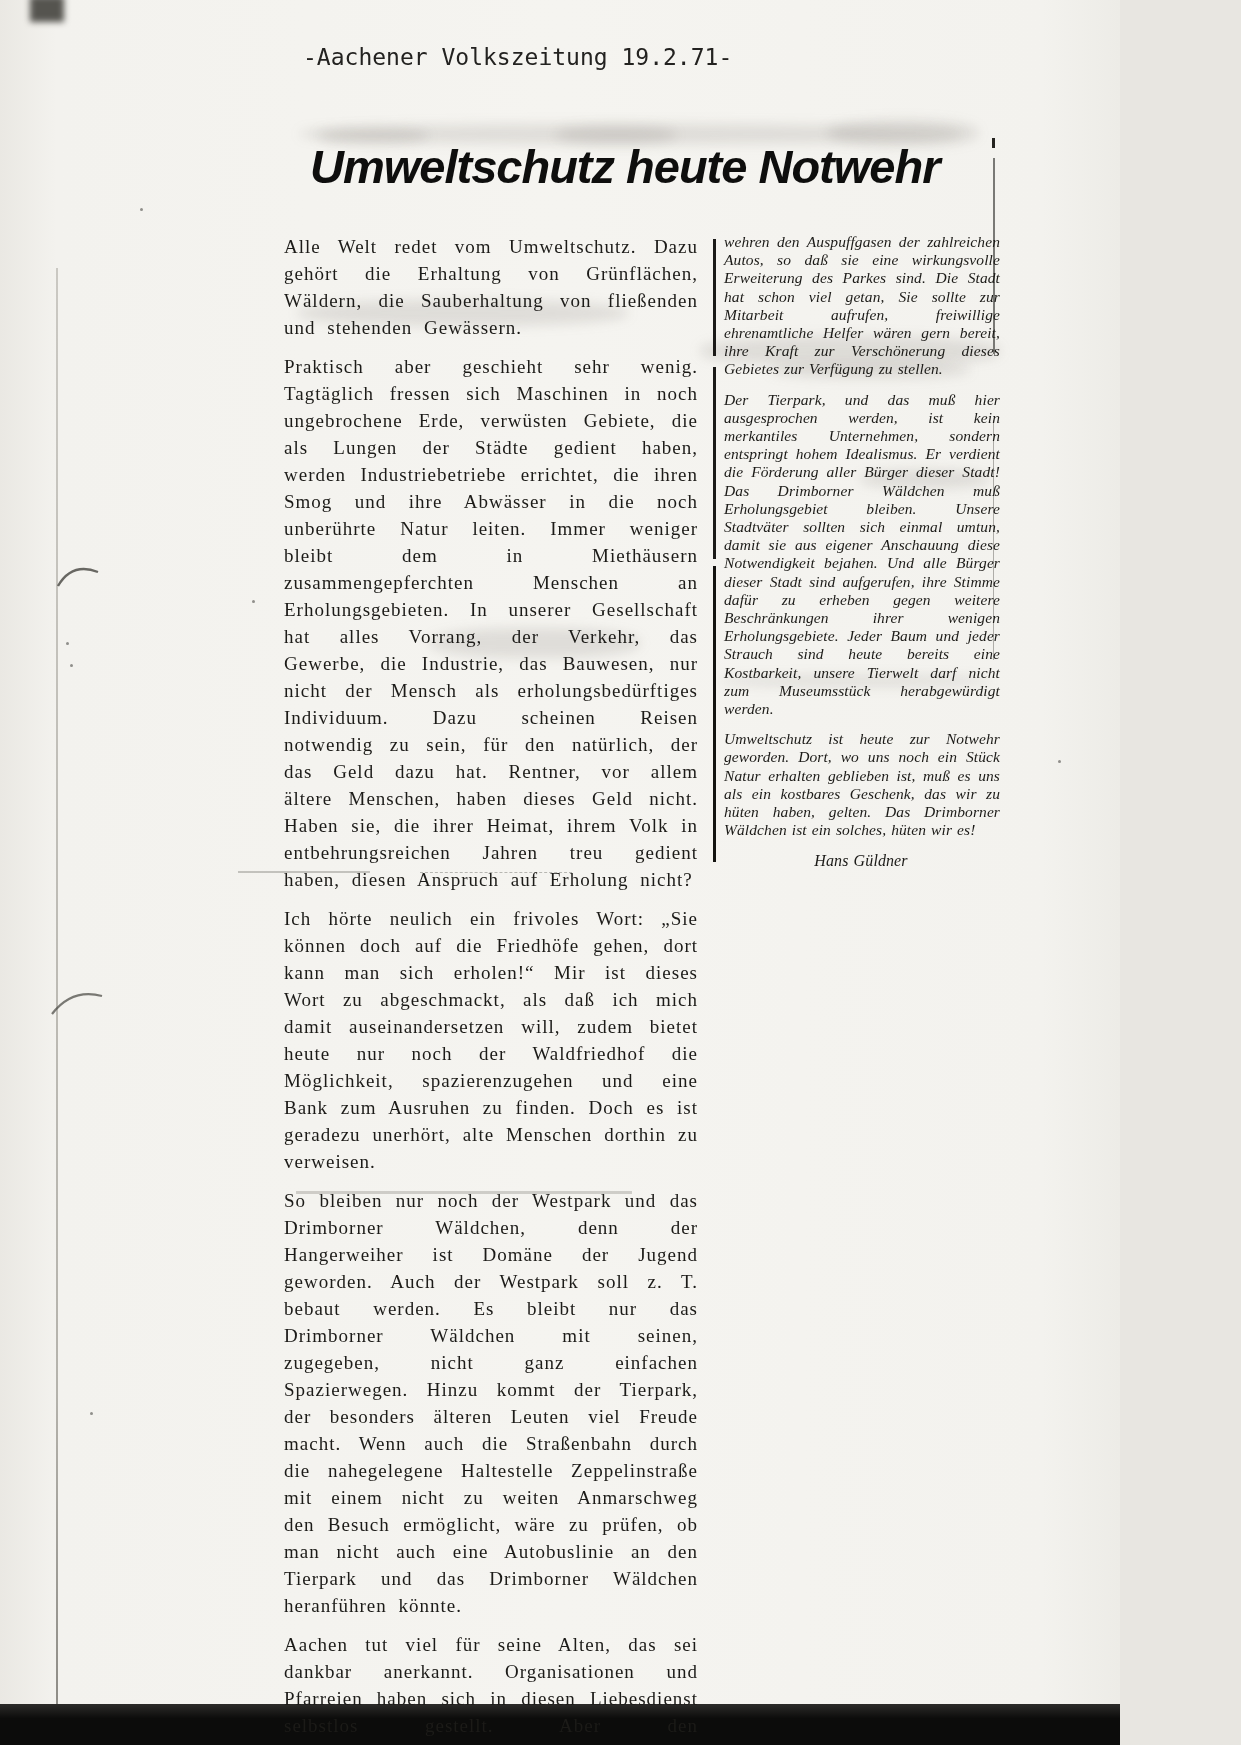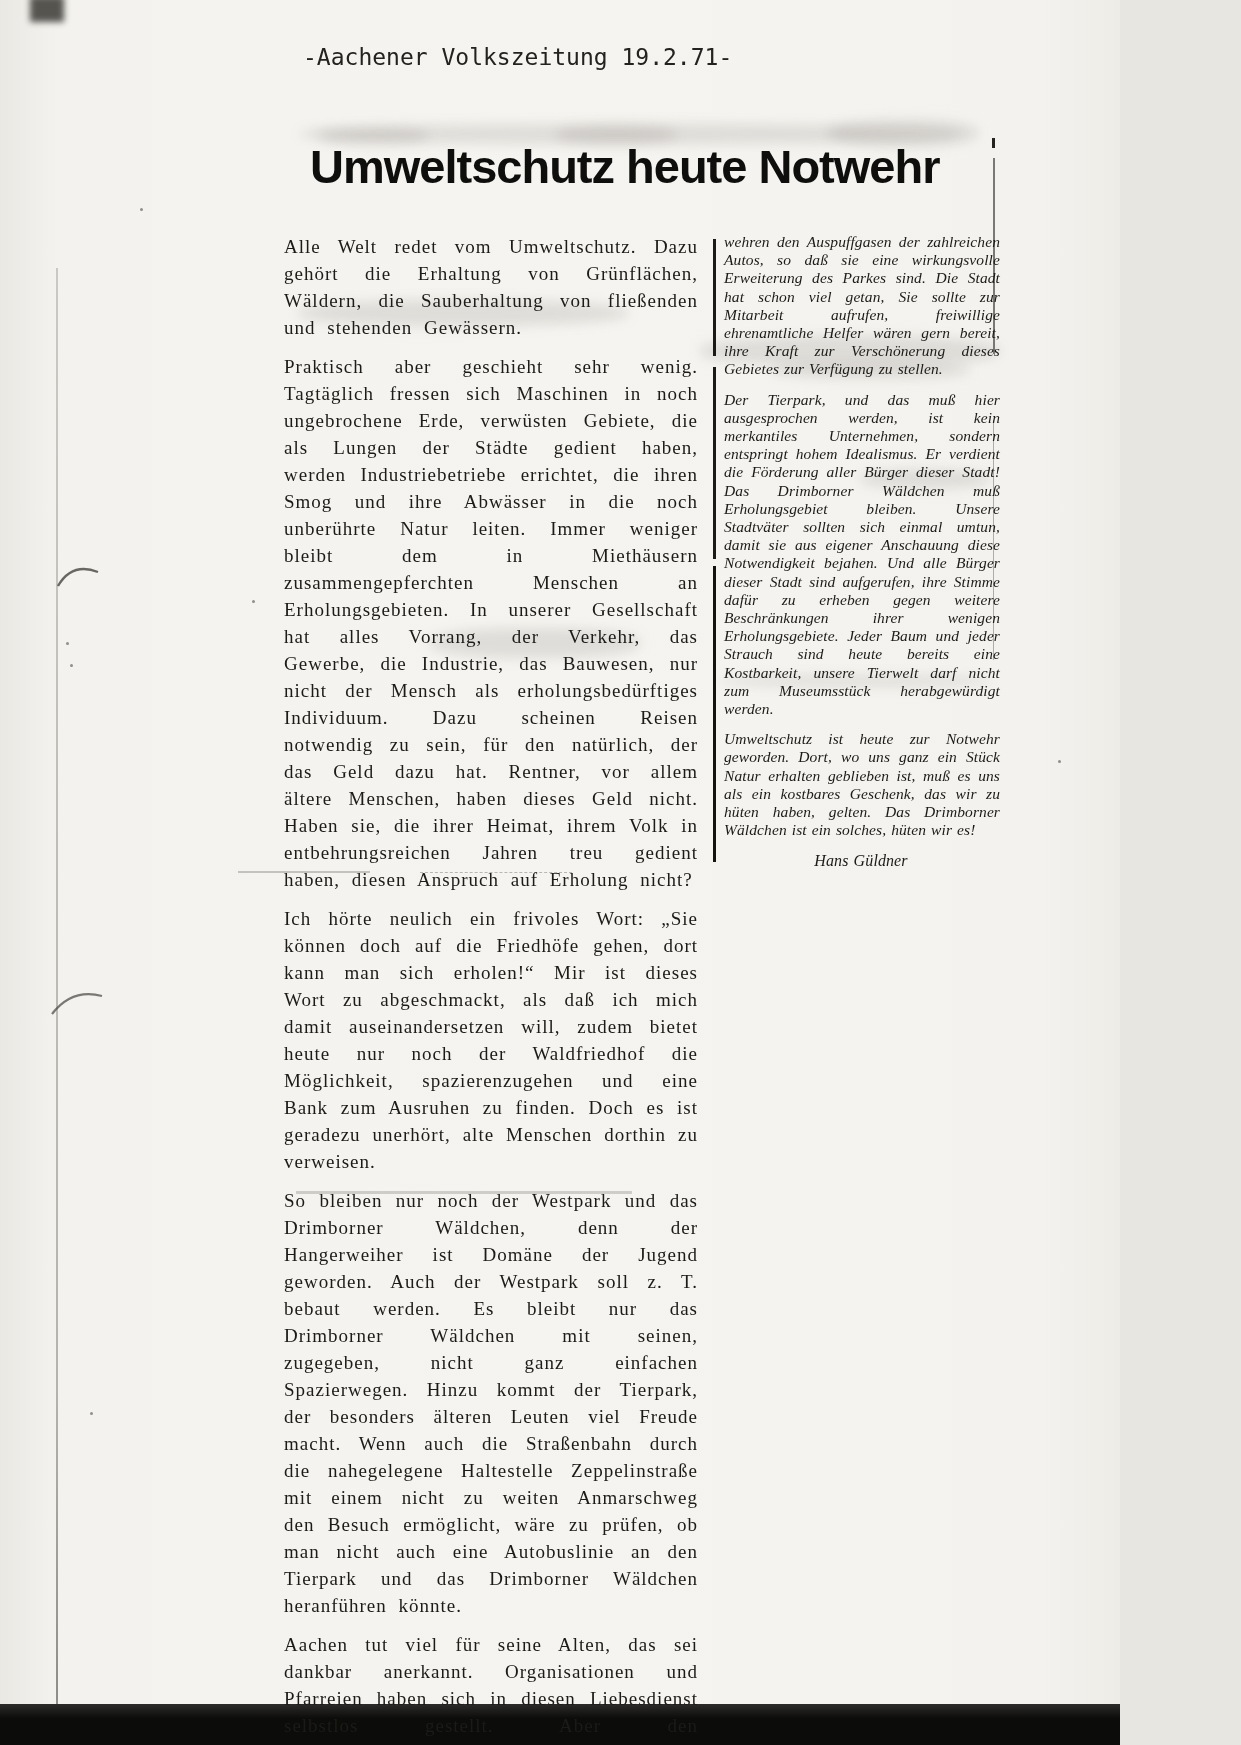--- a/index.html
+++ b/index.html
@@ -8,21 +8,21 @@
     background:linear-gradient(90deg,#eae8e3 0,#f3f2ee 5%,#f5f4f0 50%,#f3f2ee 93%,#edecE7 100%);
     font-family:"Liberation Serif", serif;color:#1c1b18;
   }
   .source-caption{
     position:absolute;left:303px;top:44px;white-space:nowrap;
     font-family:"DejaVu Sans Mono", monospace;font-size:23px;color:#232220;
   }
   .headline{
     position:absolute;left:310px;top:139px;margin:0;white-space:nowrap;
     font-family:"Liberation Sans", sans-serif;font-weight:700;font-size:47px;
-    letter-spacing:-1px;color:#0e0e0d;
+    letter-spacing:-1px;color:#0e0e0d;font-style:italic;
   }
   .col{position:absolute;top:233px;text-align:justify;hyphens:auto;-webkit-hyphens:auto;}
   .col p{margin:0 0 12px 0;}
   .col-left{left:284px;width:414px;font-size:19px;line-height:27px;letter-spacing:1px;word-spacing:6px;}
   .col-right{left:724px;width:276px;font-size:15.5px;line-height:18.2px;letter-spacing:.1px;word-spacing:1px;font-style:italic;}
   .byline{text-align:center;padding-right:2px;margin-top:2px;font-size:16px;}
   .divider{position:absolute;left:713px;width:3px;background:#1b1a18;}
   .divider.s1{top:239px;height:117px;}
   .divider.s2{top:367px;height:192px;}
   .divider.s3{top:566px;height:296px;background:#141310;}
@@ -99,17 +99,17 @@
     <p>Alle Welt redet vom Umweltschutz. Dazu gehört die Erhaltung von Grünflächen, Wäldern, die Sauberhaltung von fließenden und stehenden Gewässern.</p>
     <p>Praktisch aber geschieht sehr wenig. Tagtäglich fressen sich Maschinen in noch ungebrochene Erde, verwüsten Gebiete, die als Lungen der Städte gedient haben, werden Industriebetriebe errichtet, die ihren Smog und ihre Abwässer in die noch unberührte Natur leiten. Immer weniger bleibt dem in Miethäusern zusammengepferchten Menschen an Erholungsgebieten. In unserer Gesellschaft hat alles Vorrang, der Verkehr, das Gewerbe, die Industrie, das Bauwesen, nur nicht der Mensch als erholungsbedürftiges Individuum. Dazu scheinen Reisen notwendig zu sein, für den natürlich, der das Geld dazu hat. Rentner, vor allem ältere Menschen, haben dieses Geld nicht. Haben sie, die ihrer Heimat, ihrem Volk in entbehrungsreichen Jahren treu gedient haben, diesen Anspruch auf Erholung nicht?</p>
     <p>Ich hörte neulich ein frivoles Wort: „Sie können doch auf die Friedhöfe gehen, dort kann man sich erholen!“ Mir ist dieses Wort zu abgeschmackt, als daß ich mich damit auseinandersetzen will, zudem bietet heute nur noch der Waldfriedhof die Möglichkeit, spazierenzugehen und eine Bank zum Ausruhen zu finden. Doch es ist geradezu unerhört, alte Menschen dorthin zu verweisen.</p>
     <p>So bleiben nur noch der Westpark und das Drimborner Wäldchen, denn der Hangerweiher ist Domäne der Jugend geworden. Auch der Westpark soll z. T. bebaut werden. Es bleibt nur das Drimborner Wäldchen mit seinen, zugegeben, nicht ganz einfachen Spazierwegen. Hinzu kommt der Tierpark, der besonders älteren Leuten viel Freude macht. Wenn auch die Straßenbahn durch die nahegelegene Haltestelle Zeppelinstraße mit einem nicht zu weiten Anmarschweg den Besuch ermöglicht, wäre zu prüfen, ob man nicht auch eine Autobuslinie an den Tierpark und das Drimborner Wäldchen heranführen könnte.</p>
     <p>Aachen tut viel für seine Alten, das sei dankbar anerkannt. Organisationen und Pfarreien haben sich in diesen Liebesdienst selbstlos gestellt. Aber den Erholungsuchenden zieht es ins Freie, er möchte spazieren gehen, ein wenig rasten, sich an der Natur erfreuen. Der Burtscheider Park gehört den Kurgästen, der Weg zum Lousberg ist zu beschwerlich, der Anmarsch zum Aachener Wald ist verkehrsgefährdet. Wenn die Ausweitung Aachens durchgeführt sein wird, ist das Drimborner Wäldchen in Aachen-Mitte gelegen. Das sollte zu der Ueberlegung führen, dieses Gebiet als Erholungsgebiet zu erhalten, den Weg dahin zu erleichtern, durch Ausbau des Tierparks attraktiv zu gestalten und die Natur dort zu erhalten. Der Weg am Bach entlang könnte bequemer gestaltet werden, die Höhenunterschiede dadurch gemildert. Es bleibt nicht mehr viel übrig vom alten Aachen, wenn man von den steinernen Zeugen der großen Vergangenheit absieht. Hier tut umweltschützerisches Denken Not. Die Anlieger dieses Gebietes bemühen sich, durch gepflegte Gartenanlage dem Gesamtbild zu dienen, ihre Anpflanzungen</p>
   </div>
 
   <div class="col col-right" lang="de">
     <p>wehren den Auspuffgasen der zahlreichen Autos, so daß sie eine wirkungsvolle Erweiterung des Parkes sind. Die Stadt hat schon viel getan, Sie sollte zur Mitarbeit aufrufen, freiwillige ehrenamtliche Helfer wären gern bereit, ihre Kraft zur Verschönerung dieses Gebietes zur Verfügung zu stellen.</p>
     <p>Der Tierpark, und das muß hier ausgesprochen werden, ist kein merkantiles Unternehmen, sondern entspringt hohem Idealismus. Er verdient die Förderung aller Bürger dieser Stadt! Das Drimborner Wäldchen muß Erholungsgebiet bleiben. Unsere Stadtväter sollten sich einmal umtun, damit sie aus eigener Anschauung diese Notwendigkeit bejahen. Und alle Bürger dieser Stadt sind aufgerufen, ihre Stimme dafür zu erheben gegen weitere Beschränkungen ihrer wenigen Erholungsgebiete. Jeder Baum und jeder Strauch sind heute bereits eine Kostbarkeit, unsere Tierwelt darf nicht zum Museumsstück herabgewürdigt werden.</p>
-    <p>Umweltschutz ist heute zur Notwehr geworden. Dort, wo uns ganz ein Stück Natur erhalten geblieben ist, muß es uns als ein kostbares Geschenk, das wir zu hüten haben, gelten. Das Drimborner Wäldchen ist ein solches, hüten wir es!</p>
+    <p>Umweltschutz ist heute zur Notwehr geworden. Dort, wo uns noch ein Stück Natur erhalten geblieben ist, muß es uns als ein kostbares Geschenk, das wir zu hüten haben, gelten. Das Drimborner Wäldchen ist ein solches, hüten wir es!</p>
     <div class="byline">Hans Güldner</div>
   </div>
 
 </div>
 
 </body></html>

